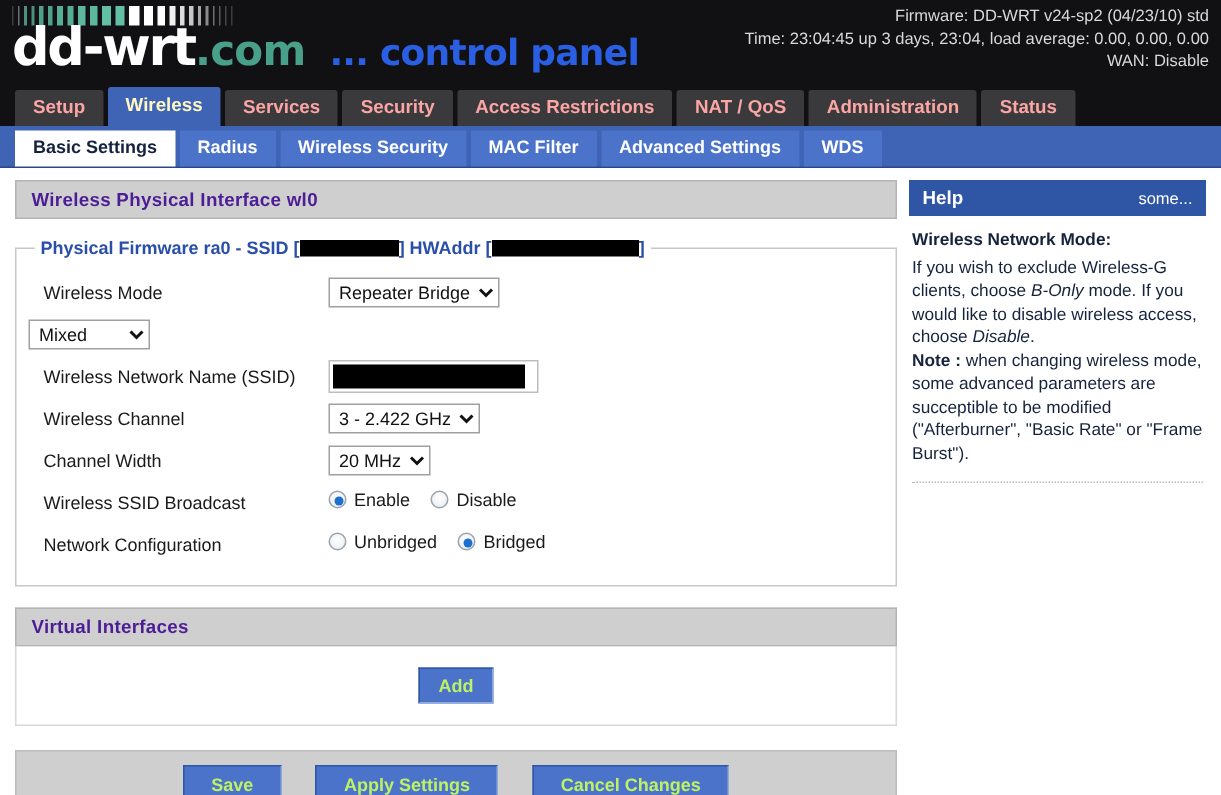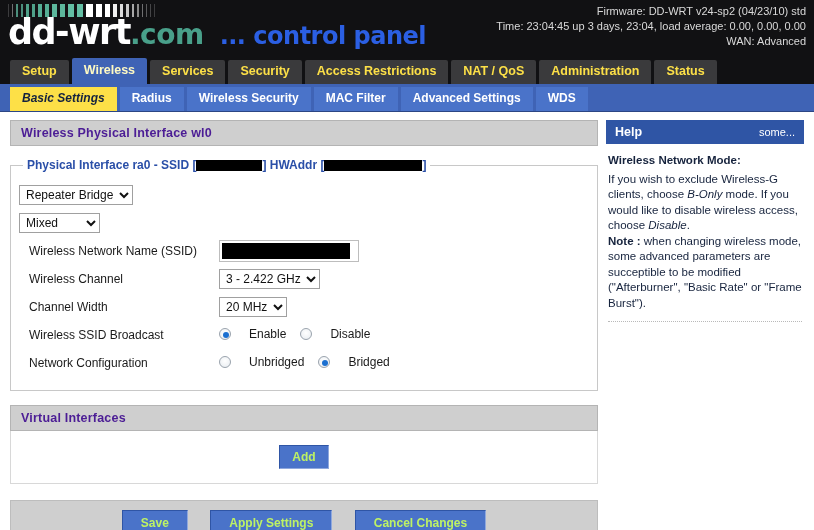--- a/index.html
+++ b/index.html
@@ -65,21 +65,21 @@
     display: flex;
     align-items: flex-end;
     padding-left: 10px;
     gap: 3px;
   }
   .tab {
     height: 24px;
     line-height: 23px;
     padding: 0 12px;
     background: #3a3a3c;
-    color: #fde047;
+    color: #fca5a5;
     font-size: 12.5px;
     font-weight: 700;
     border-top-left-radius: 2px;
     border-top-right-radius: 2px;
     cursor: pointer;
     white-space: nowrap;
   }
   .tab.active {
     background: #3f63b5;
     color: #fef9c3;
@@ -102,23 +102,22 @@
     line-height: 23px;
     padding: 0 12px;
     background: #4a73c9;
     color: #ffffff;
     font-size: 12px;
     font-weight: 700;
     cursor: pointer;
     white-space: nowrap;
   }
   .subtab.active {
-    background: #fde047;
+    background: #ffffff;
     color: #14223f;
-    font-style: italic;
   }
 
   
   .page {
     background: #ffffff;
     height: 422px;
     padding: 8px 10px 0 10px;
     display: flex;
     align-items: flex-start;
     gap: 8px;
@@ -189,21 +188,21 @@
     vertical-align: middle;
   }
   .txt-redact > span {
     position: absolute;
     left: 2px; top: 2px;
     width: 128px; height: 16px;
     background: #000;
     display: block;
   }
 
-  .radio-grp { display: inline-flex; align-items: center; gap: 18px; margin-right: 14px; justify-content: space-between; }
+  .radio-grp { display: inline-flex; align-items: center; gap: 5px; margin-right: 14px; justify-content: space-between; }
   .radio {
     width: 12px; height: 12px; border-radius: 50%;
     border: 1px solid #9aa3ad;
     background: radial-gradient(circle at 50% 40%, #ffffff 0%, #eef1f4 70%, #dfe4ea 100%);
     display: inline-block; position: relative; flex: none;
   }
   .radio.on::after {
     content: "";
     position: absolute;
     left: 3px; top: 3px;
@@ -303,21 +302,21 @@
           <i style="width: 1px; background: rgb(70, 70, 72);"></i>
           <i style="width: 1px; background: rgb(60, 60, 62);"></i>
         </div>
       <div class="logo-text">
         <span class="logo-dd">dd-wrt</span><span class="logo-com">.com</span><span class="logo-cp">... control panel</span>
       </div>
     </div>
     <div class="sysinfo">
       <div>Firmware: DD-WRT v24-sp2 (04/23/10) std</div>
       <div>Time: 23:04:45 up 3 days, 23:04, load average: 0.00, 0.00, 0.00</div>
-      <div>WAN: Advanced</div>
+      <div>WAN: Disable</div>
     </div>
   </div>
 
   <div class="tabbar" id="tabbar">
       <div class="tab">Setup</div>
       <div class="tab active">Wireless</div>
       <div class="tab">Services</div>
       <div class="tab">Security</div>
       <div class="tab">Access Restrictions</div>
       <div class="tab">NAT / QoS</div>
@@ -334,23 +333,24 @@
       <div class="subtab">WDS</div>
     </div>
 
   <div class="page">
 
     <div class="content">
 
       <div class="section-head">Wireless Physical Interface wl0</div>
 
       <fieldset class="iface">
-        <legend><span>Physical Interface ra0 - SSID [</span><span class="redact" style="width:66px"></span><span>] HWAddr [</span><span class="redact" style="width:98px"></span><span>]</span></legend>
-
-        <div class="frow">
+        <legend><span>Physical Firmware ra0 - SSID [</span><span class="redact" style="width:66px"></span><span>] HWAddr [</span><span class="redact" style="width:98px"></span><span>]</span></legend>
+
+        <div class="frow">
+          <div class="flabel">Wireless Mode</div>
           <div class="fctl">
             <select class="dd"><option value="AP">AP</option><option value="Client">Client</option><option value="Client Bridge">Client Bridge</option><option value="Adhoc">Adhoc</option><option value="WDS Station">WDS Station</option><option value="WDS AP">WDS AP</option><option value="Repeater">Repeater</option><option value="Repeater Bridge" selected="">Repeater Bridge</option></select>
           </div>
         </div>
 
         <div class="frow">
           <div class="fctl">
             <select class="dd"><option value="Disabled">Disabled</option><option value="Mixed" selected="">Mixed</option><option value="BG-Mixed">BG-Mixed</option><option value="B-Only">B-Only</option><option value="G-Only">G-Only</option><option value="NG-Mixed">NG-Mixed</option><option value="N-Only">N-Only</option></select>
           </div>
         </div>

